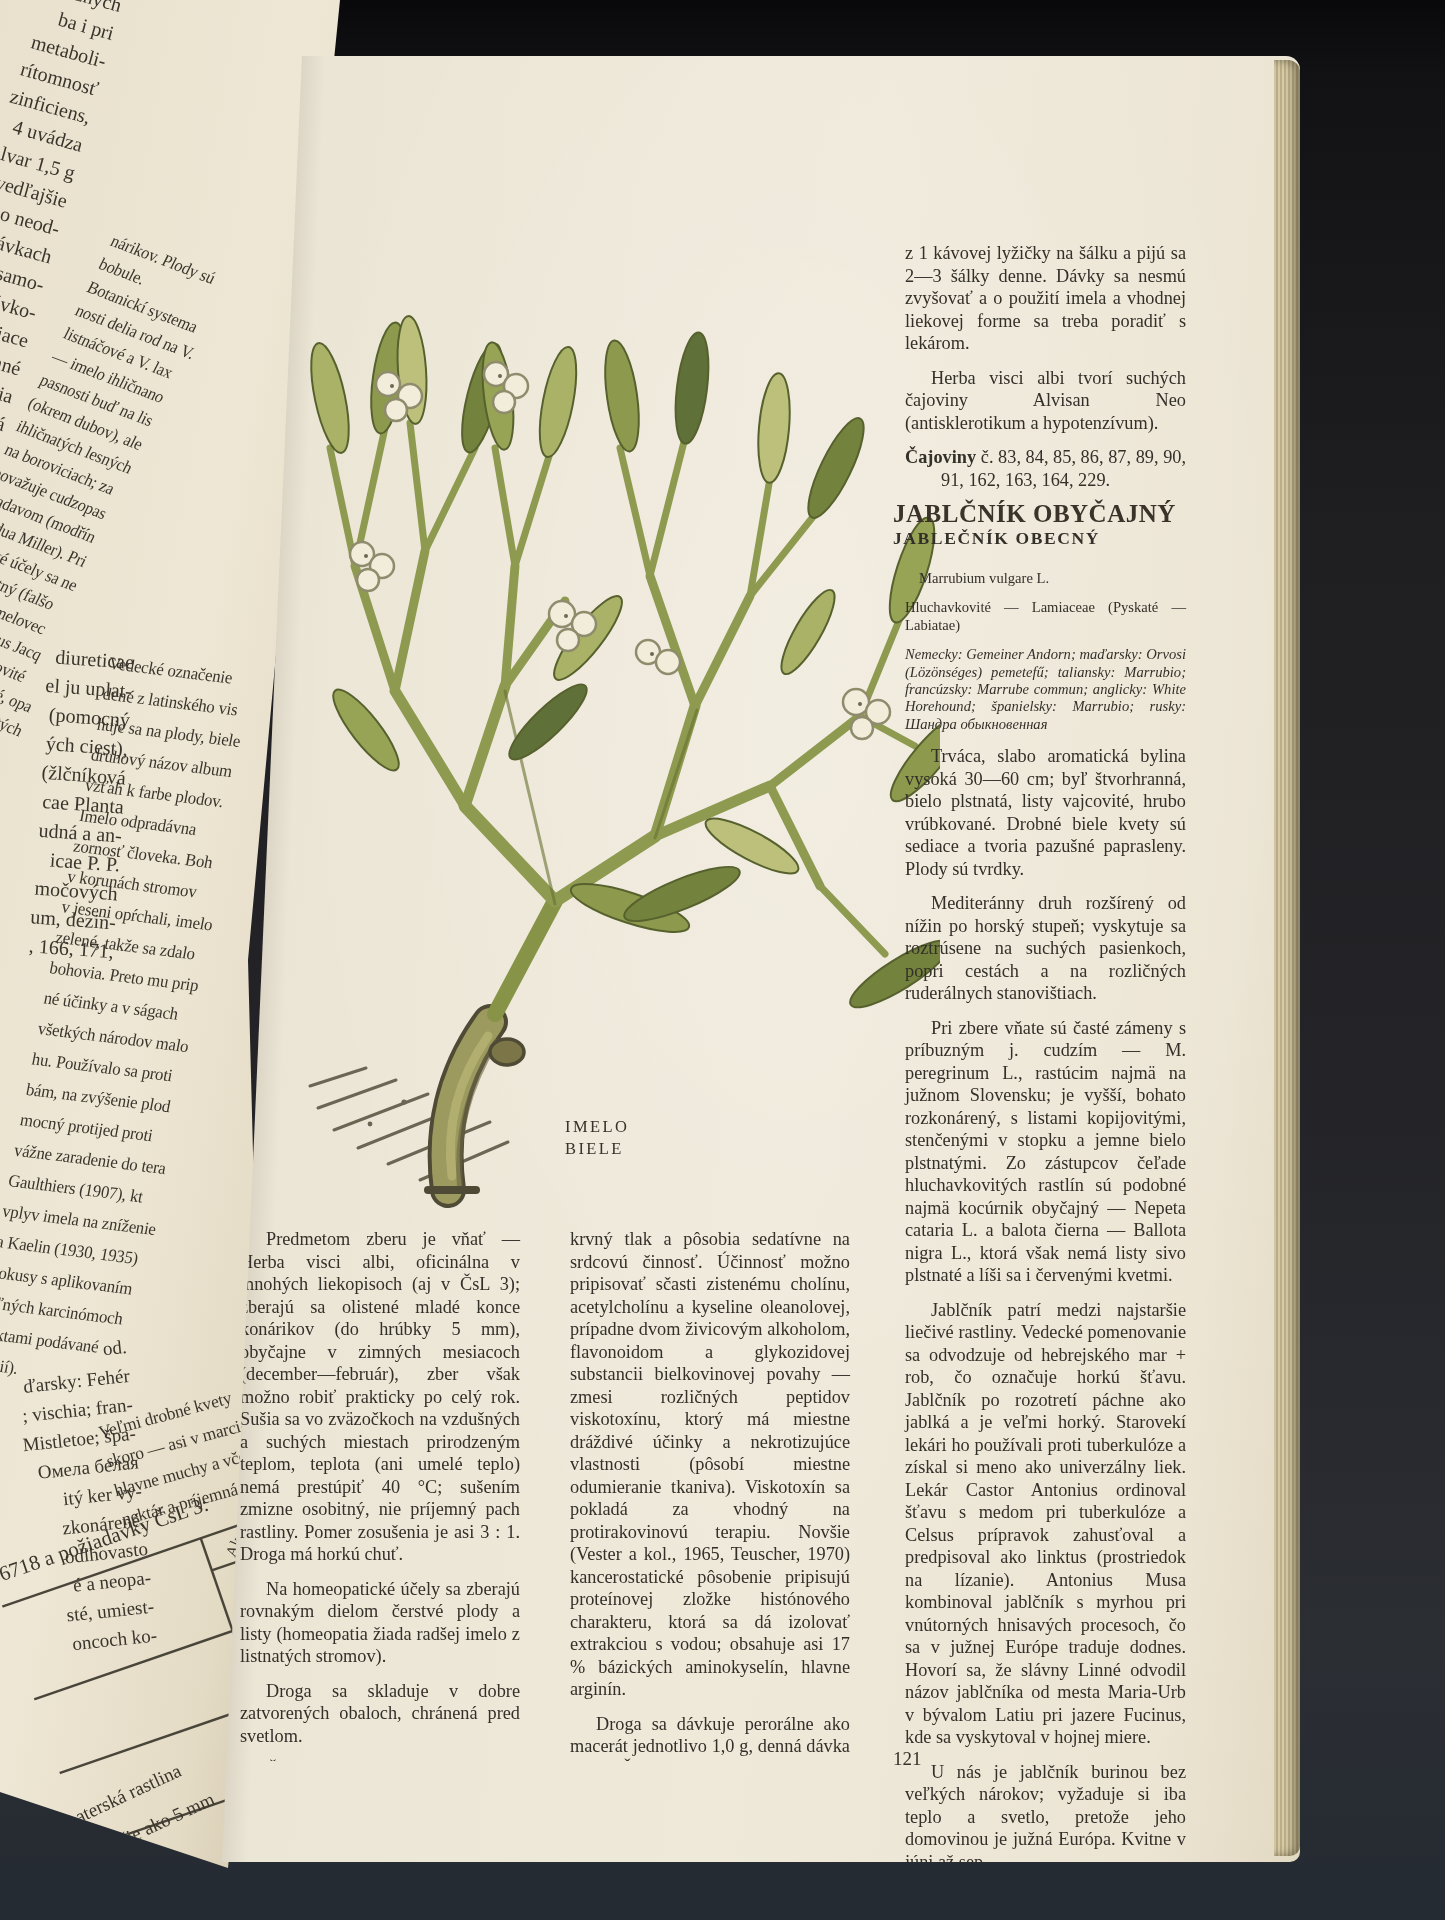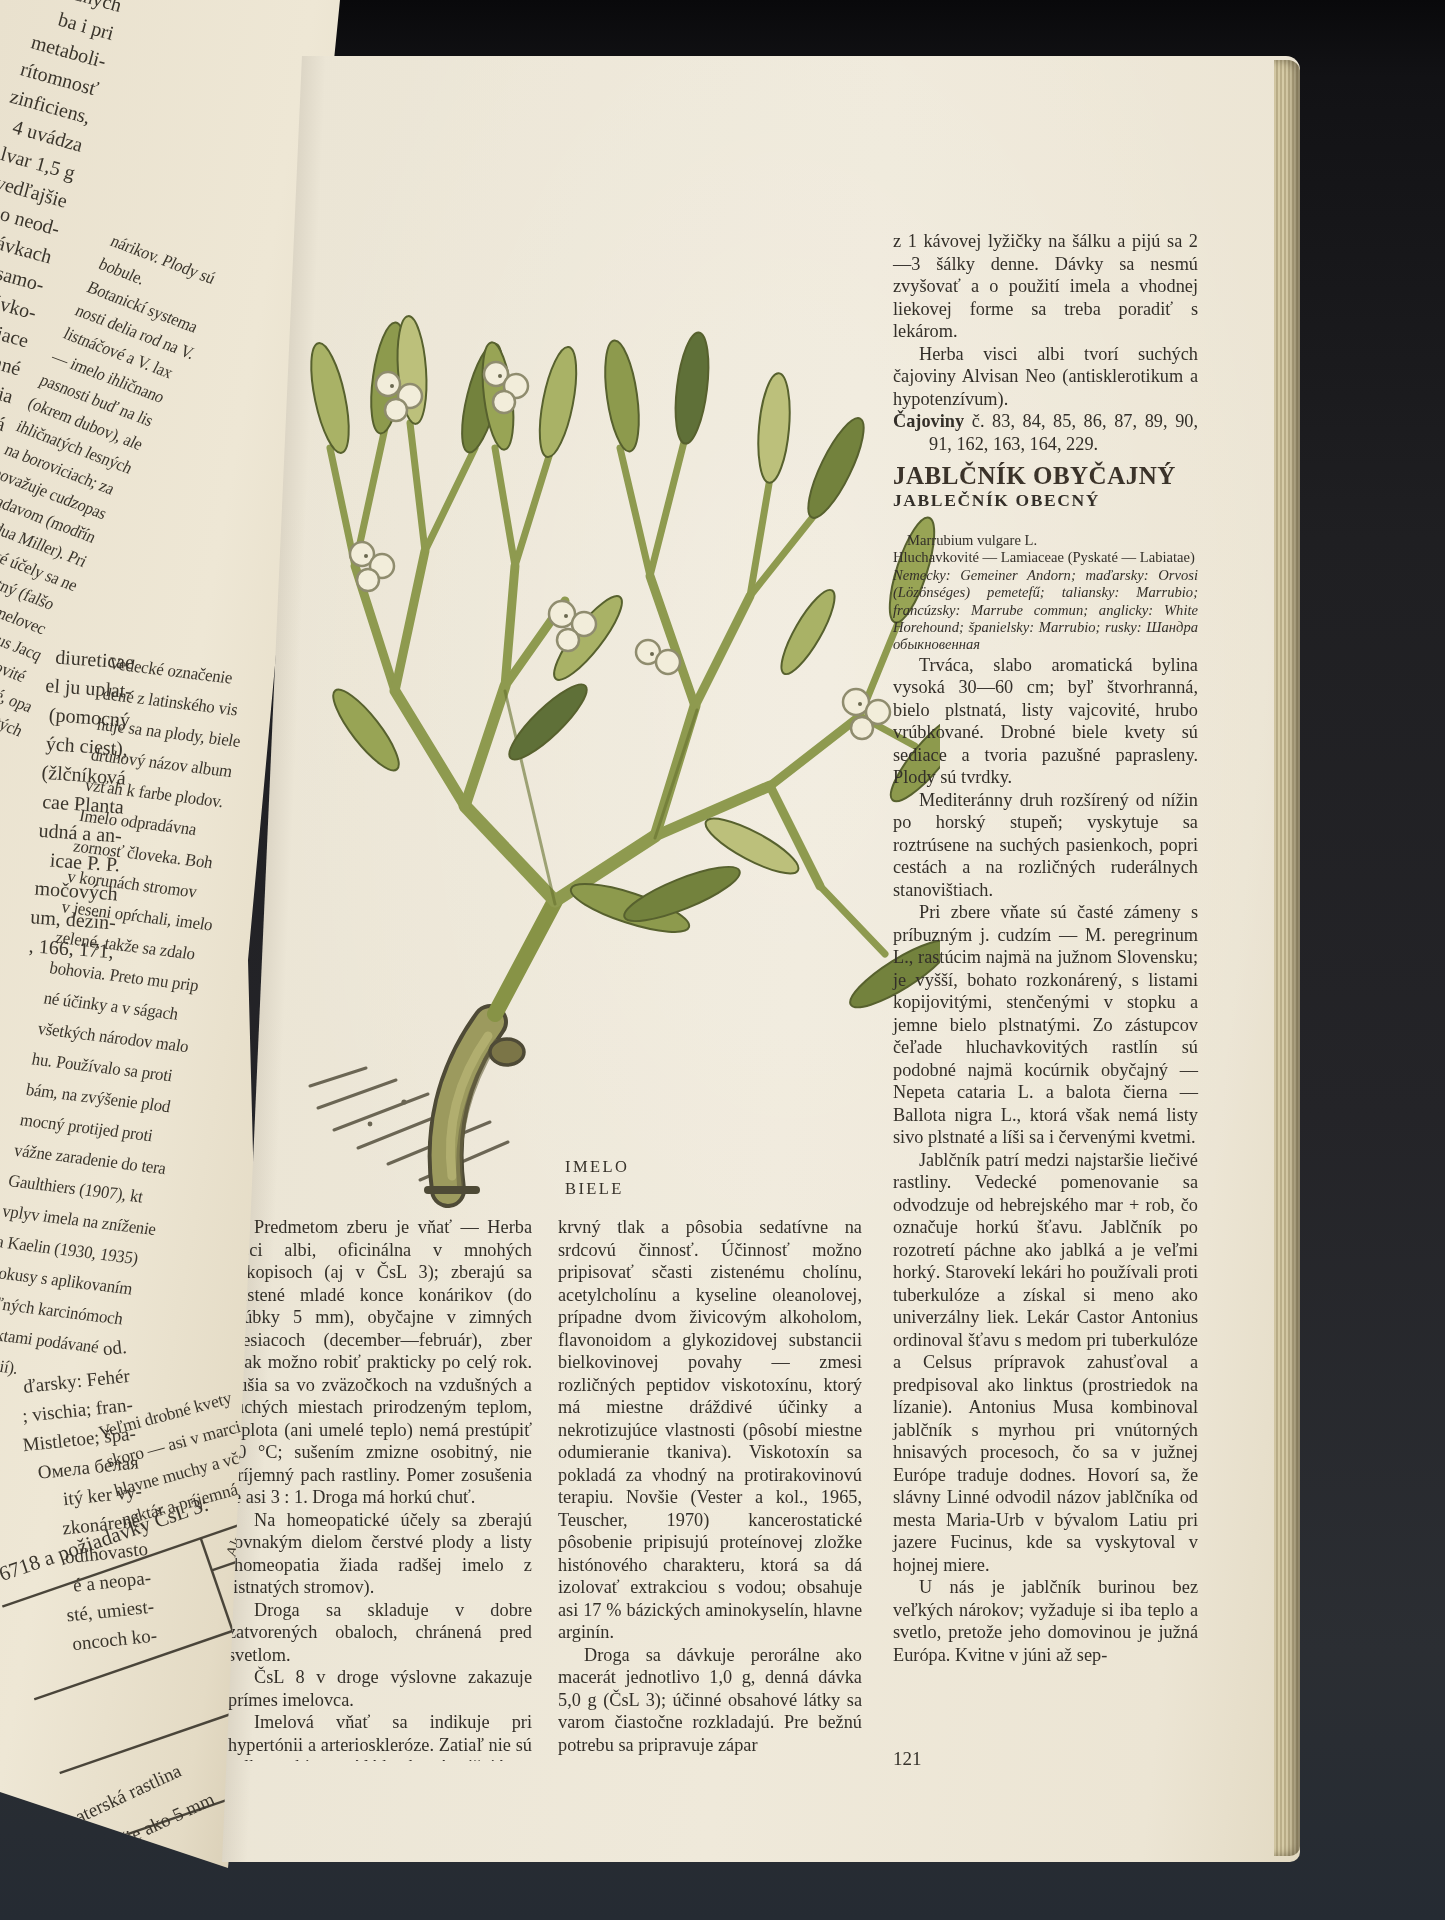--- a/index.html
+++ b/index.html
@@ -42,35 +42,35 @@
     transform:rotate(2.5deg);transform-origin:top left;
     background:linear-gradient(90deg,rgba(56,40,22,.48) 0%,rgba(56,40,22,.18) 42%,rgba(56,40,22,0) 78%);
     pointer-events:none;
   }
   .fore-edge{
     position:absolute;right:0;top:4px;width:26px;height:1796px;border-radius:0 12px 10px 0;
     background:repeating-linear-gradient(90deg,#d6cba6 0px,#d6cba6 2px,#b9ad87 2px,#bbae89 4px);
     box-shadow:inset -6px 0 8px rgba(40,30,15,.45);
   }
   .body-text{font-size:18.3px;line-height:22.5px;text-align:justify;}
-  .body-text p{margin:0;}
+  .body-text p{margin:12px;}
   .body-text p.ind{text-indent:26px;}
   .col{position:absolute;}
   .col-right{left:723px;top:174px;width:305px;}
   .col-bl{left:58px;top:1160px;width:304px;height:545px;overflow:hidden;}
   .col-bm{left:388px;top:1160px;width:304px;height:545px;overflow:hidden;}
   .cajoviny{margin:17px 0 15px 0;padding-left:36px;text-indent:-36px;}
   .cajoviny b{font-weight:bold;}
   .sp-heading{font-size:25px;font-weight:bold;letter-spacing:.5px;margin:10px 0 1px 0;color:#3b332a;white-space:nowrap;}
   .sp-subheading{font-size:17.5px;font-weight:600;letter-spacing:1.6px;margin:0 0 21px 0;white-space:nowrap;}
   .small-text{font-size:14.6px;line-height:17.4px;text-align:justify;}
   .latin{text-indent:14px;margin:0;font-family:Liberation Serif, serif;}
   .family{margin:0 0 1px 0;}
   .languages{margin:2px 0 15px 0;font-style:italic;}
-  .caption{position:absolute;left:395px;top:1060px;font-size:16.5px;letter-spacing:2.4px;line-height:22px;color:#37322a;margin-top:40px;}
+  .caption{position:absolute;left:395px;top:1060px;font-size:16.5px;letter-spacing:2.4px;line-height:22px;color:#37322a;}
   .page-number{position:absolute;left:723px;top:1692px;width:312px;text-align:left;font-size:19px;color:#35312a;}
   
   .illustration{position:absolute;left:130px;top:90px;width:640px;height:1080px;}
 </style>
 </head>
 <body>
 
 <div class="left-page">
   <div class="lp-colA lp-colA-top lines">
       <div>kožných</div>

